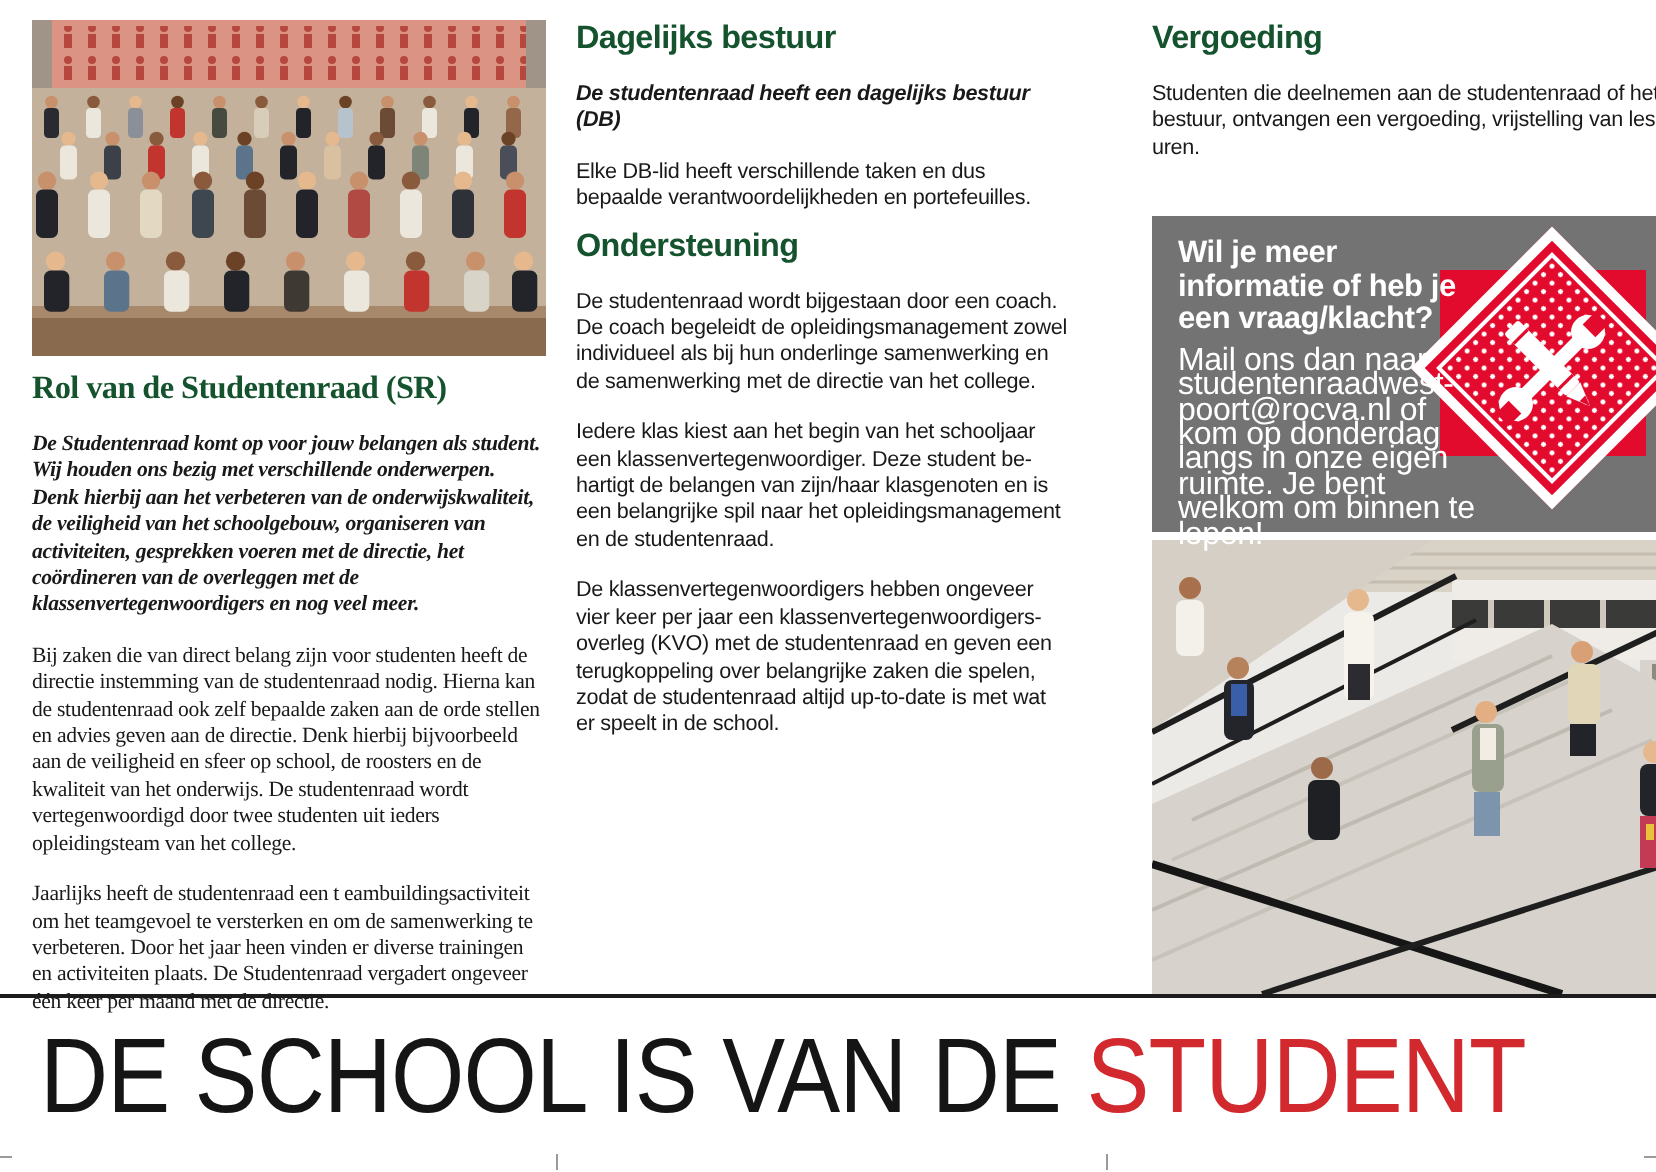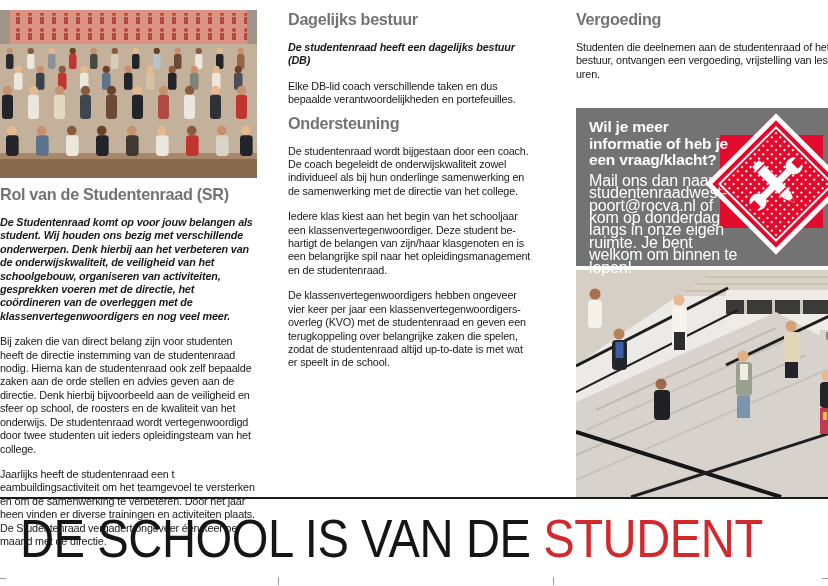--- a/index.html
+++ b/index.html
@@ -1,25 +1,25 @@
 <!DOCTYPE html>
 <html><head>
 <meta charset="utf-8">
 <style>
   html,body{margin:0;padding:0;background:#ffffff;}
   .page{position:relative;width:828px;height:586px;background:#fff;overflow:hidden;
         font-family:"Liberation Sans","DejaVu Sans",sans-serif;color:#191919;}
   .col{position:absolute;top:10px;}
-  .col-left{left:0;width:257px;}
+  .col-left{left:16px;width:257px;font-family:Liberation Serif, serif;}
   .col-mid{left:288px;width:246px;}
   .col-right{left:576px;width:324px;}
   p{margin:12px 0 7px;font-size:10.8px;line-height:13.4px;letter-spacing:-0.15px;}
   .intro{font-weight:bold;font-style:italic;}
   h2{margin:0 0 8px;font-size:16.2px;line-height:19px;font-weight:bold;
-     color:#737373;letter-spacing:-0.3px;white-space:nowrap;}
+     color:#14532d;letter-spacing:-0.3px;white-space:nowrap;}
   .col-left h2{margin-top:7px;}
   h2.spaced{}
   .photo{display:block;}
   .photo-group{margin:0 0 0;}
   
   .infobox{position:relative;margin-top:27px;width:270px;height:158px;
            background:#737373;color:#fff;}
   .infobox-text{position:absolute;left:13px;top:11px;z-index:3;}
   .infobox h3{margin:0 0 6px;font-size:15.5px;line-height:16.5px;font-weight:bold;
               letter-spacing:-0.2px;max-width:155px;}
@@ -242,23 +242,23 @@
     </svg>
     <h2>Rol van de Studentenraad (SR)</h2>
     <p class="intro">De Studentenraad komt op voor jouw belangen als student. Wij houden ons bezig met verschillende onderwerpen. Denk hierbij aan het verbeteren van de onderwijskwaliteit, de veiligheid van het schoolgebouw, organiseren van activiteiten, gesprekken voeren met de directie, het coördineren van de overleggen met de klassenvertegenwoordigers en nog veel meer.</p>
     <p>Bij zaken die van direct belang zijn voor studenten heeft de directie instemming van de studentenraad nodig. Hierna kan de studentenraad ook zelf bepaalde zaken aan de orde stellen en advies geven aan de directie. Denk hierbij bijvoorbeeld aan de veiligheid en sfeer op school, de roosters en de kwaliteit van het onderwijs. De studentenraad wordt vertegenwoordigd door twee studenten uit ieders opleidingsteam van het college.</p>
     <p>Jaarlijks heeft de studentenraad een t eambuildingsactiviteit om het teamgevoel te versterken en om de samenwerking te verbeteren. Door het jaar heen vinden er diverse trainingen en activiteiten plaats. De Studentenraad vergadert ongeveer één keer per maand met de directie.</p>
   </div>
 
   <div class="col col-mid">
     <h2>Dagelijks bestuur</h2>
     <p class="intro">De studentenraad heeft een dagelijks bestuur (DB)</p>
-    <p>Elke DB-lid coach verschillende taken en dus bepaalde verantwoordelijkheden en portefeuilles.</p>
+    <p>Elke DB-lid heeft verschillende taken en dus bepaalde verantwoordelijkheden en portefeuilles.</p>
     <h2 class="spaced">Ondersteuning</h2>
-    <p>De studentenraad wordt bijgestaan door een coach. De coach begeleidt de onderwijskwaliteit zowel individueel als bij hun onderlinge samenwerking en de samenwerking met de directie van het college.</p>
+    <p>De studentenraad wordt bijgestaan door een coach. De coach begeleidt de opleidingsmanagement zowel individueel als bij hun onderlinge samenwerking en de samenwerking met de directie van het college.</p>
     <p>Iedere klas kiest aan het begin van het schooljaar een klassenvertegenwoordiger. Deze student be­hartigt de belangen van zijn/haar klasgenoten en is een belangrijke spil naar het opleidingsmanagement en de studentenraad.</p>
     <p>De klassenvertegenwoordigers hebben ongeveer vier keer per jaar een klassenvertegenwoordigers­overleg (KVO) met de studentenraad en geven een terugkoppeling over belangrijke zaken die spelen, zodat de studentenraad altijd up-to-date is met wat er speelt in de school.</p>
   </div>
 
   <div class="col col-right">
     <h2>Vergoeding</h2>
     <p>Studenten die deelnemen aan de studentenraad of het dagelijks bestuur, ontvangen een vergoeding, vrijstelling van lessen en bpv-uren.</p>
 
     <div class="infobox">
       <div class="icon-wrap">

